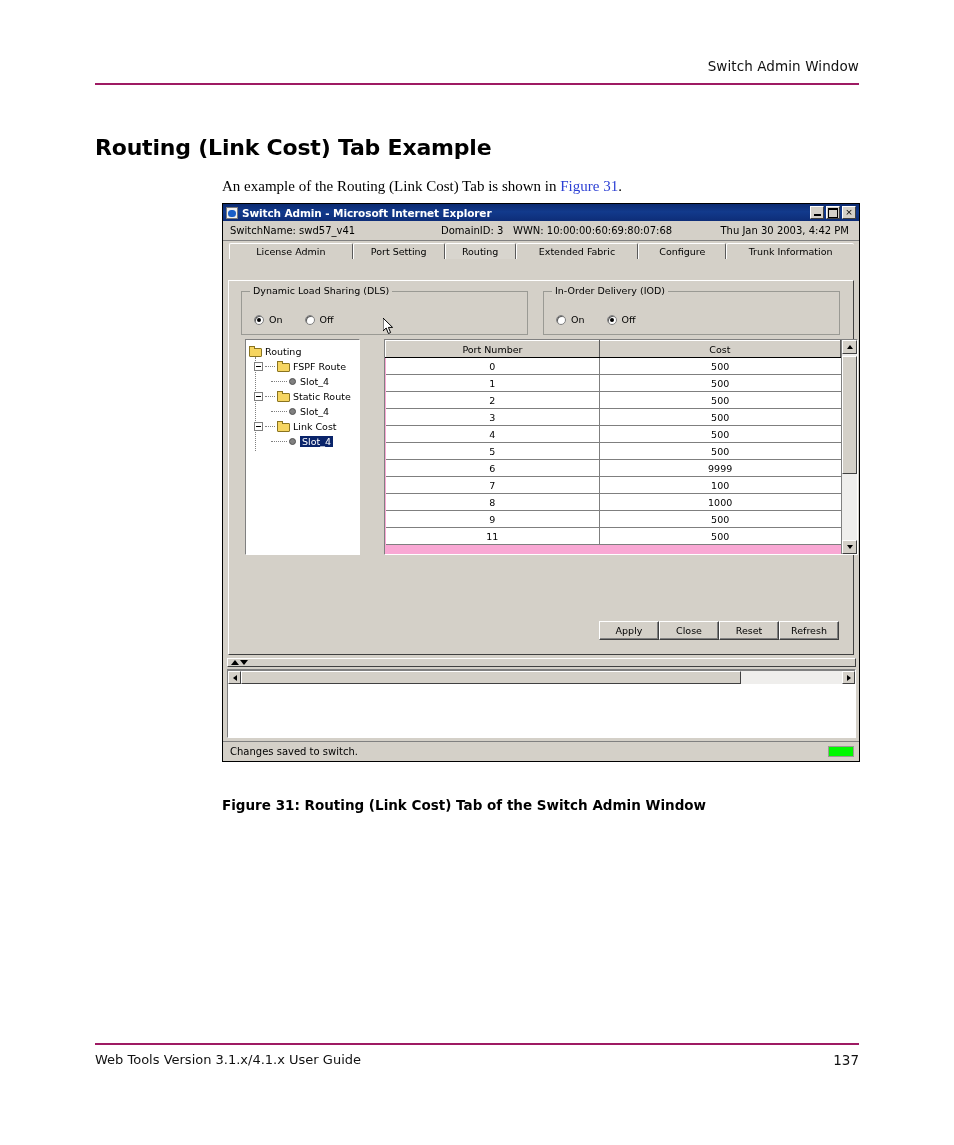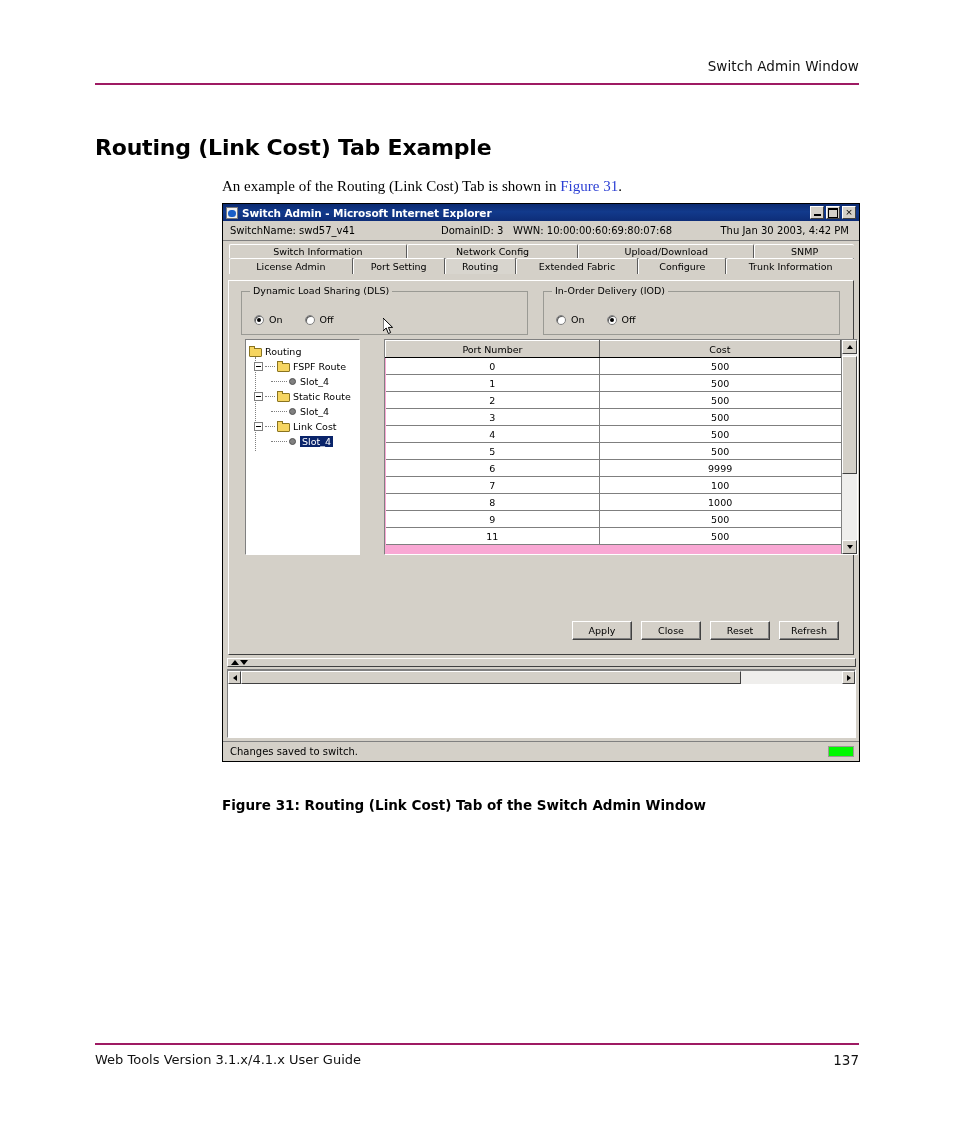--- a/index.html
+++ b/index.html
@@ -421,21 +421,20 @@
     border-right: 1px solid #404040;
     border-bottom: 1px solid #404040;
     box-sizing: border-box;
   }
 
   
   .btn-row {
     position: absolute;
     right: 14px; bottom: 14px;
     display: flex;
-    gap: 9px;
   }
   .wbtn {
     width: 60px; height: 19px;
     background: #d4d0c8;
     border-top: 1px solid #ffffff;
     border-left: 1px solid #ffffff;
     border-right: 1px solid #404040;
     border-bottom: 1px solid #404040;
     box-shadow: inset -1px -1px 0 #808080;
     font-size: 9.5px;
@@ -592,26 +591,20 @@
   </div>
 
   <div class="infobar">
     <span class="ib-switch">SwitchName: swd57_v41</span>
     <span class="ib-domain">DomainID: 3</span>
     <span class="ib-wwn">WWN: 10:00:00:60:69:80:07:68</span>
     <span class="ib-date">Thu Jan 30  2003, 4:42 PM</span>
   </div>
 
   <div class="tabs-area">
-    <div class="tab-row row1">
-      <div class="tab" style="width:178px">Switch Information</div>
-      <div class="tab" style="width:172px">Network Config</div>
-      <div class="tab" style="width:176px">Upload/Download</div>
-      <div class="tab" style="width:100px;border-right:none">SNMP</div>
-    </div>
     <div class="tab-row row2">
       <div class="tab" style="width:124px">License Admin</div>
       <div class="tab" style="width:92px">Port Setting</div>
       <div class="tab active" style="width:71px">Routing</div>
       <div class="tab" style="width:123px">Extended Fabric</div>
       <div class="tab" style="width:88px">Configure</div>
       <div class="tab" style="width:128px;border-right:none">Trunk Information</div>
     </div>
   </div>
 

